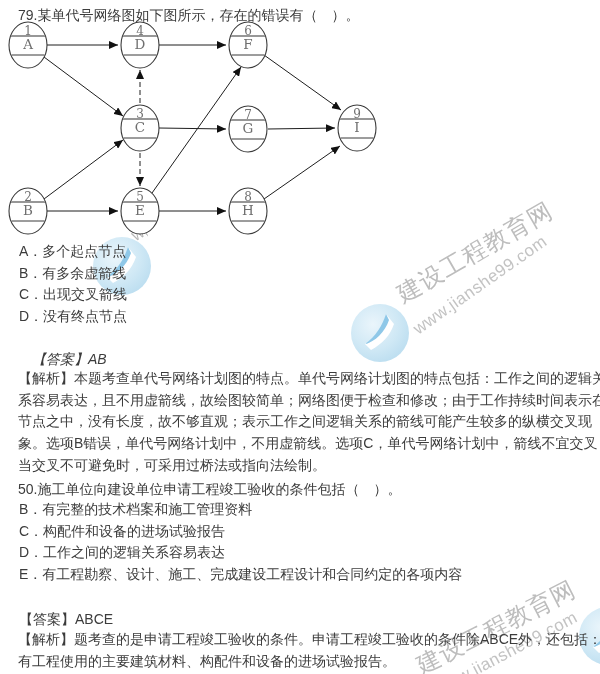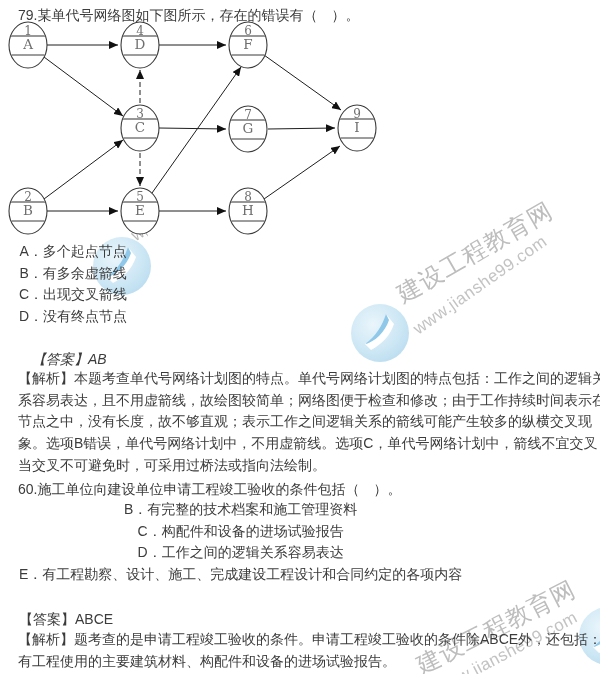--- a/index.html
+++ b/index.html
@@ -21,21 +21,21 @@
   
   .content{position:absolute;z-index:1;font-size:14px;line-height:21.7px;margin-left:16px;}
   .q79-title{left:2px;top:5px;}
   .q79-options{left:3px;top:241px;}
   .q79-answer{left:16px;top:349px;font-style:italic;}
   .q79-analysis{left:2px;top:368px;width:598px;}
   .q80-title{left:2px;top:479px;}
   .q80-options{left:3px;top:499px;}
   .q80-answer{left:3px;top:609px;}
   .q80-analysis{left:2px;top:629px;width:598px;}
-  .option-line{height:21.7px;text-align:center;}
+  .option-line{height:21.7px;}
   
   #net{position:absolute;left:0;top:0;z-index:1;}
   #net .edge{stroke:#1e1e1e;stroke-width:1;}
   #net .edge.dashed{stroke-dasharray:5 3;}
   #net ellipse{fill:#fff;stroke:#3a3a3a;stroke-width:1.1;}
   #net .div-top{stroke:#979797;stroke-width:2;}
   #net .div-bot{stroke:#3a3a3a;stroke-width:1;}
   #net text{font-family:"DejaVu Serif","Liberation Serif",serif;fill:#6f6f6f;text-anchor:middle;}
   #net .n-num{font-size:12px;}
   #net .n-lab{font-size:13.5px;}
@@ -164,21 +164,21 @@
   </div>
 
   <div class="content q79-answer">
     <span>【答案】</span><span>AB</span>
   </div>
 
   <div class="content q79-analysis">
     <span>【解析】</span><span>本题考查单代号网络计划图的特点。单代号网络计划图的特点包括：工作之间的逻辑关系容易表达，且不用虚箭线，故绘图较简单；网络图便于检查和修改；由于工作持续时间表示在节点之中，没有长度，故不够直观；表示工作之间逻辑关系的箭线可能产生较多的纵横交叉现象。选项B错误，单代号网络计划中，不用虚箭线。选项C，单代号网络计划中，箭线不宜交叉，当交叉不可避免时，可采用过桥法或指向法绘制。</span>
   </div>
 
-  <div class="content q80-title">60.施工单位向建设单位申请工程竣工验收的条件包括（　）。</div>
+  <div class="content q80-title">50.施工单位向建设单位申请工程竣工验收的条件包括（　）。</div>
 
   <div class="content q80-options">
     <div class="option-line">B．有完整的技术档案和施工管理资料</div>
     <div class="option-line">C．构配件和设备的进场试验报告</div>
     <div class="option-line">D．工作之间的逻辑关系容易表达</div>
     <div class="option-line">E．有工程勘察、设计、施工、完成建设工程设计和合同约定的各项内容</div>
   </div>
 
   <div class="content q80-answer">
     <span>【答案】</span><span>ABCE</span>

